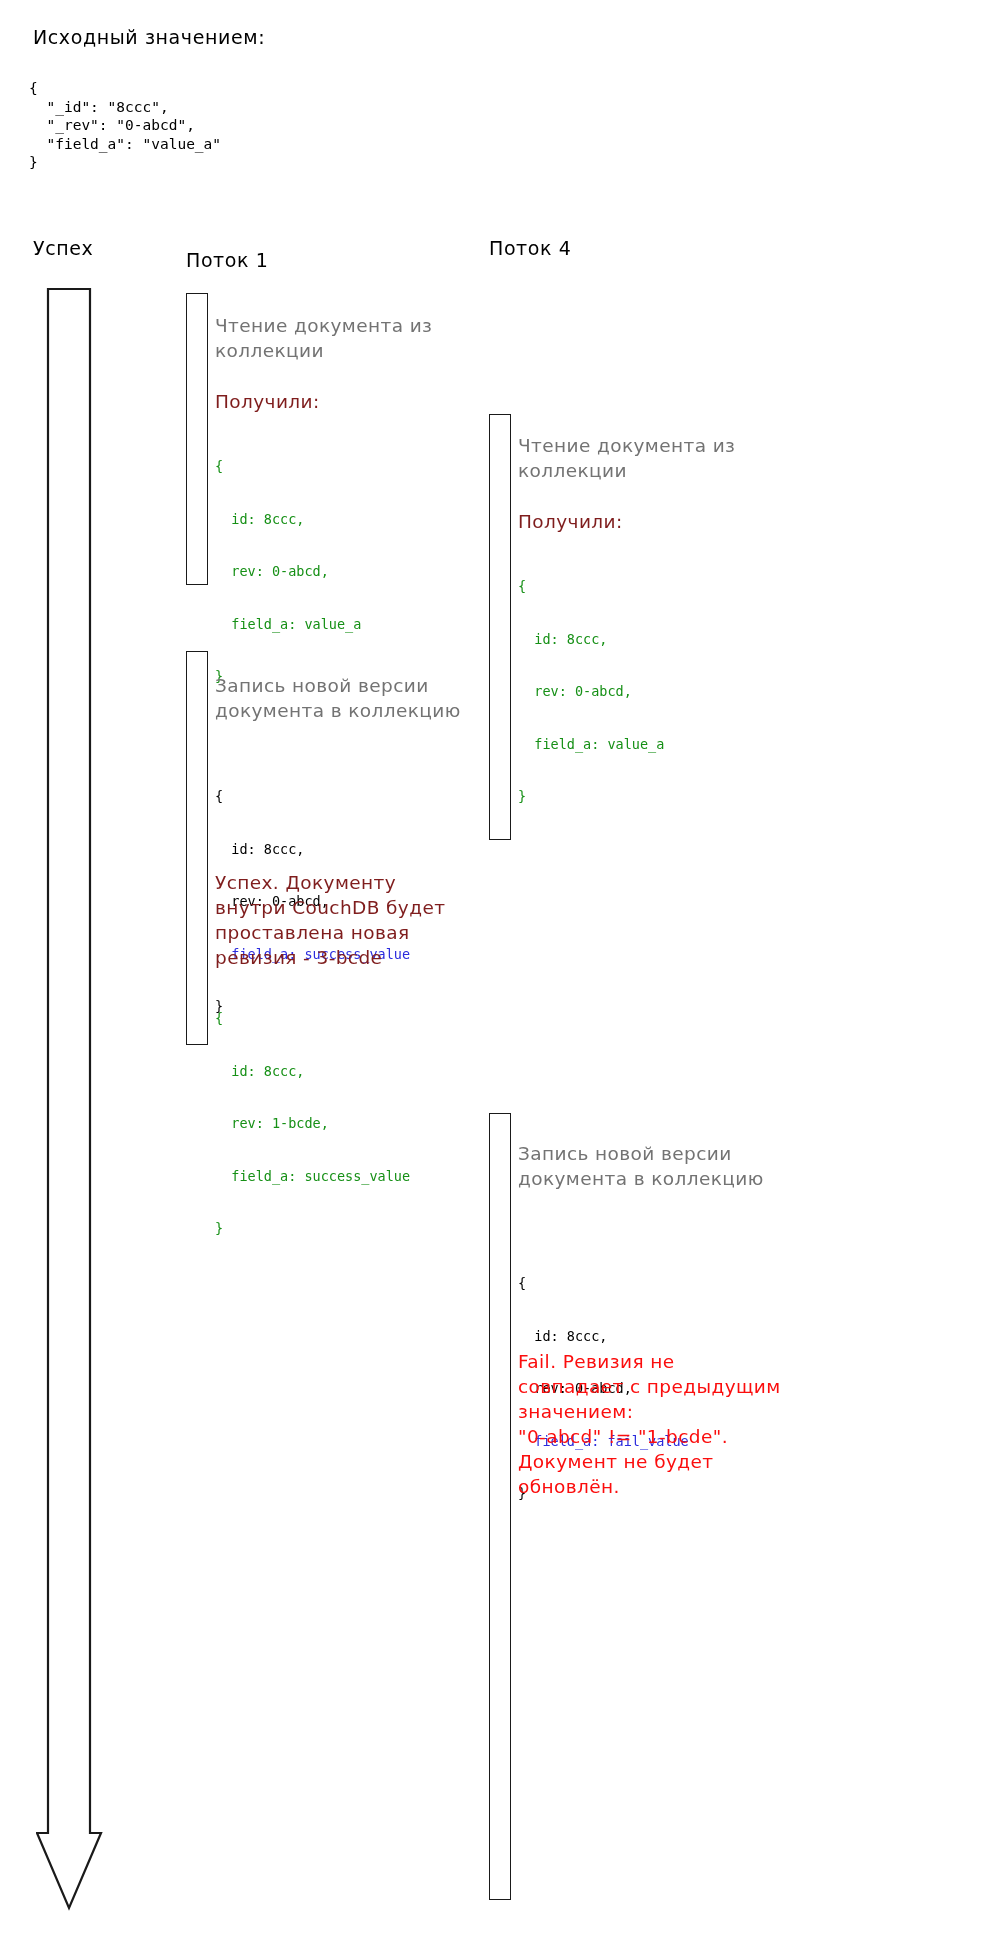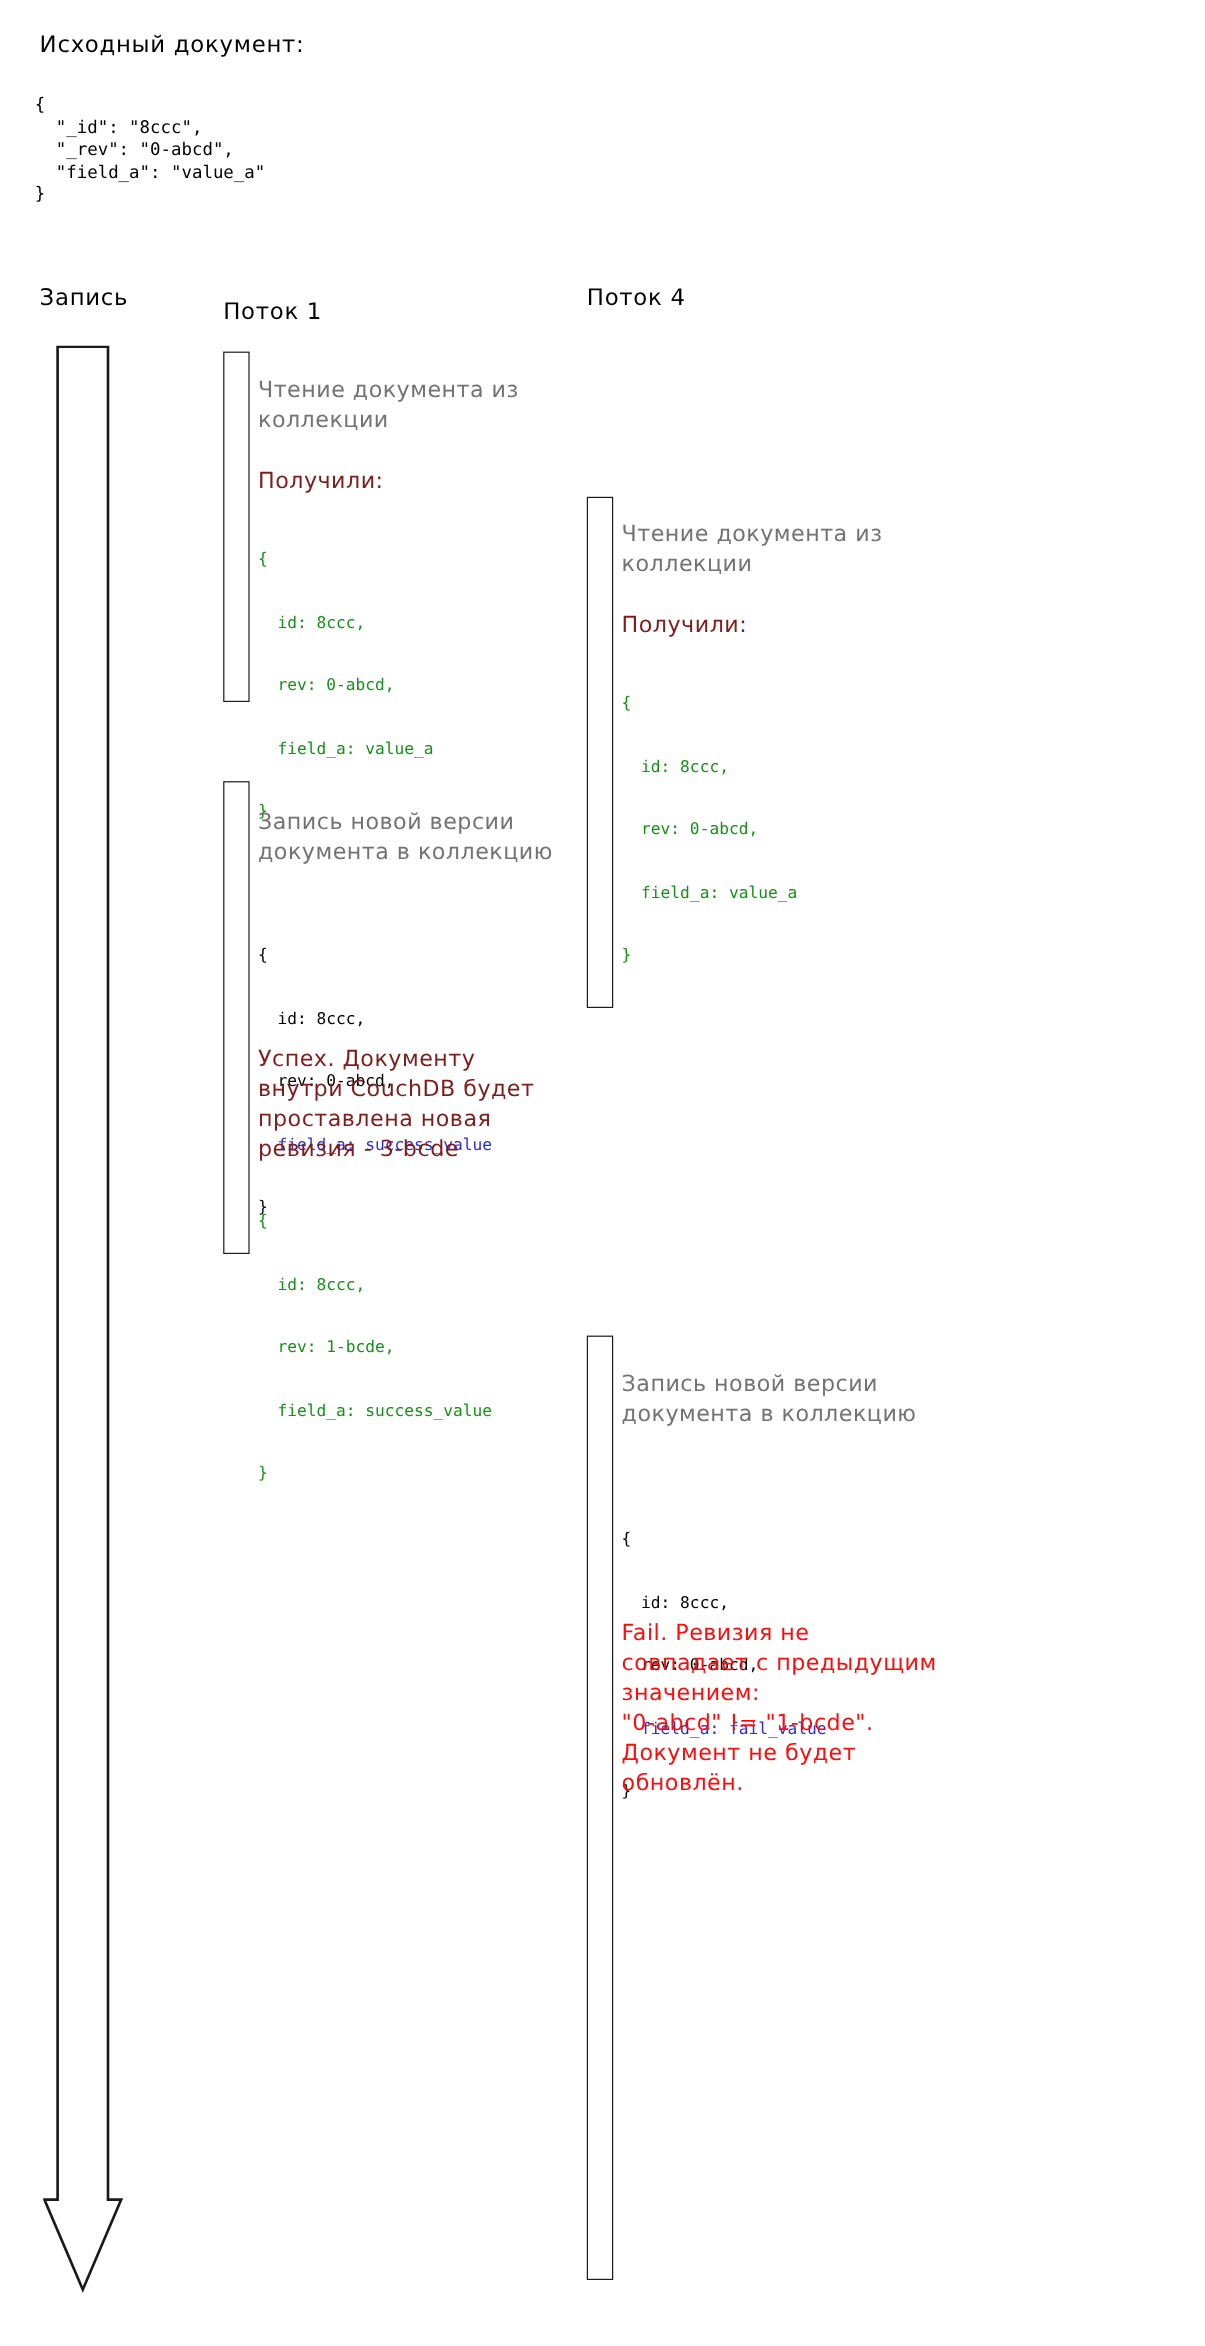--- a/index.html
+++ b/index.html
@@ -80,29 +80,29 @@
     line-height: 17.5px;
     white-space: pre;
   }
   .code.green { color: #169016; }
   .code.black { color: #000000; }
   .code .hl   { color: #2b2bdd; }
 </style>
 </head>
 <body>
 
-<div class="abs" id="doc-title">Исходный документ:</div>
+<div class="abs" id="doc-title">Исходный значением:</div>
 
 <div class="abs" id="source-doc-code">{
   "_id": "8ccc",
   "_rev": "0-abcd",
   "field_a": "value_a"
 }</div>
 
-<div class="abs col-header" id="col-header-time">Запись</div>
+<div class="abs col-header" id="col-header-time">Успех</div>
 <div class="abs col-header" id="col-header-t1">Поток 1</div>
 <div class="abs col-header" id="col-header-t2">Поток 4</div>
 
 <div class="abs" id="time-arrow">
   <svg width="70" height="1650" viewBox="0 0 70 1650" xmlns="http://www.w3.org/2000/svg">
     <path d="M 12 1 L 12 1545 L 1 1545 L 33 1620 L 65 1545 L 54 1545 L 54 1 Z" fill="#ffffff" stroke="#1a1a1a" stroke-width="2.2" stroke-linejoin="miter"></path>
   </svg>
 </div>
 
 <div class="abs activation-bar" style="left:186px; top:293px; height:292px;"></div>

